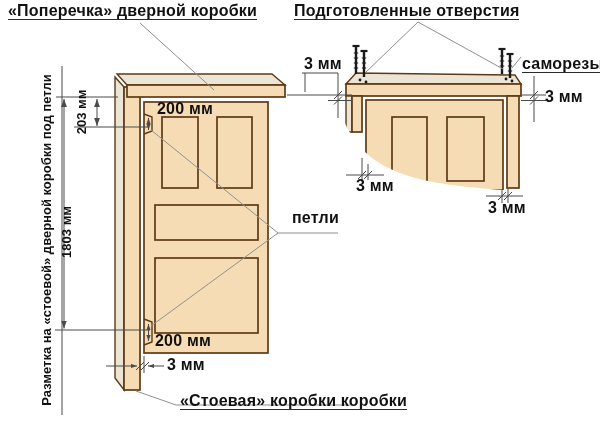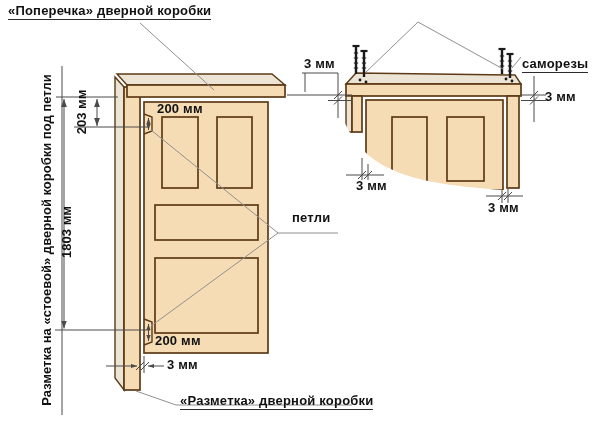--- a/index.html
+++ b/index.html
@@ -3,21 +3,21 @@
 <meta charset="utf-8">
 <style>
   :root{
     --wood:#F6DCB4; --wood_light:#ECE4D4; --outline:#5C3A16;
     --dim:#4A4A4A; --leader:#909090; --ink:#111111; --screw:#1A1A1A; --bg:#FFFFFF;
   }
   html,body{margin:0;padding:0;background:#fff;}
   .stage{position:relative;width:600px;height:422px;background:var(--bg,#fff);overflow:hidden;
          font-family:"Liberation Sans",sans-serif;}
   .stage svg{position:absolute;left:0;top:0;}
-  .lbl{position:absolute;font-weight:bold;font-size:13px;line-height:14px;color:var(--ink,#111);
+  .lbl{position:absolute;font-weight:bold;font-size:16px;line-height:14px;color:var(--ink,#111);
        white-space:nowrap;letter-spacing:.2px;}
   .ul{border-bottom:1.6px solid #2b2b2b;padding-bottom:1px;}
   .wood{fill:var(--wood,#F6DCB4);stroke:var(--outline,#5C3A16);stroke-width:1.7;stroke-linejoin:miter;}
   .woodlight{fill:var(--wood_light,#ECE4D4);stroke:var(--outline,#5C3A16);stroke-width:1.4;}
   .panel{fill:var(--wood,#F6DCB4);stroke:var(--outline,#5C3A16);stroke-width:1.7;}
   .dim{stroke:var(--dim,#4A4A4A);stroke-width:1;fill:none;}
   .leader{stroke:var(--leader,#909090);stroke-width:1;fill:none;}
   .mark{stroke:var(--outline,#5C3A16);stroke-width:1.4;fill:none;}
   .screw{stroke:var(--screw,#1A1A1A);fill:none;}
   .hole{fill:var(--screw,#1A1A1A);}
@@ -171,23 +171,24 @@
     <line class="dim" x1="498" y1="200" x2="506" y2="192"></line>
     <line class="dim" x1="504" y1="200" x2="512" y2="192"></line>
   </g>
 
   <text class="svgt" text-anchor="middle" transform="translate(86,112) rotate(-90)">203 мм</text>
   <text class="svgt" text-anchor="middle" transform="translate(71,232) rotate(-90)">1803 мм</text>
   <text class="svgt" text-anchor="middle" transform="translate(51,240) rotate(-90)">Разметка на «стоевой» дверной коробки под петли</text>
 </svg>
 
 <div class="lbl ul" style="left:8px;top:4px;">«Поперечка» дверной коробки</div>
+<div class="lbl ul" style="left:294px;top:4px;">Подготовленные отверстия</div>
 <div class="lbl ul" style="left:522px;top:41px;margin-top:16px;">саморезы</div>
 <div class="lbl" style="left:292px;top:211px;">петли</div>
-<div class="lbl ul" style="left:180px;top:394px;">«Разметка» дверной коробки</div>
+<div class="lbl ul" style="left:180px;top:394px;">«Стоевая» коробки коробки</div>
 
 <div class="lbl" style="left:157px;top:102px;">200 мм</div>
 <div class="lbl" style="left:155px;top:334px;">200 мм</div>
 <div class="lbl" style="left:167px;top:358px;">3 мм</div>
 <div class="lbl" style="left:304px;top:57px;">3 мм</div>
 <div class="lbl" style="left:545px;top:90px;">3 мм</div>
 <div class="lbl" style="left:356px;top:179px;">3 мм</div>
 <div class="lbl" style="left:488px;top:201px;">3 мм</div>
 
 </div>

